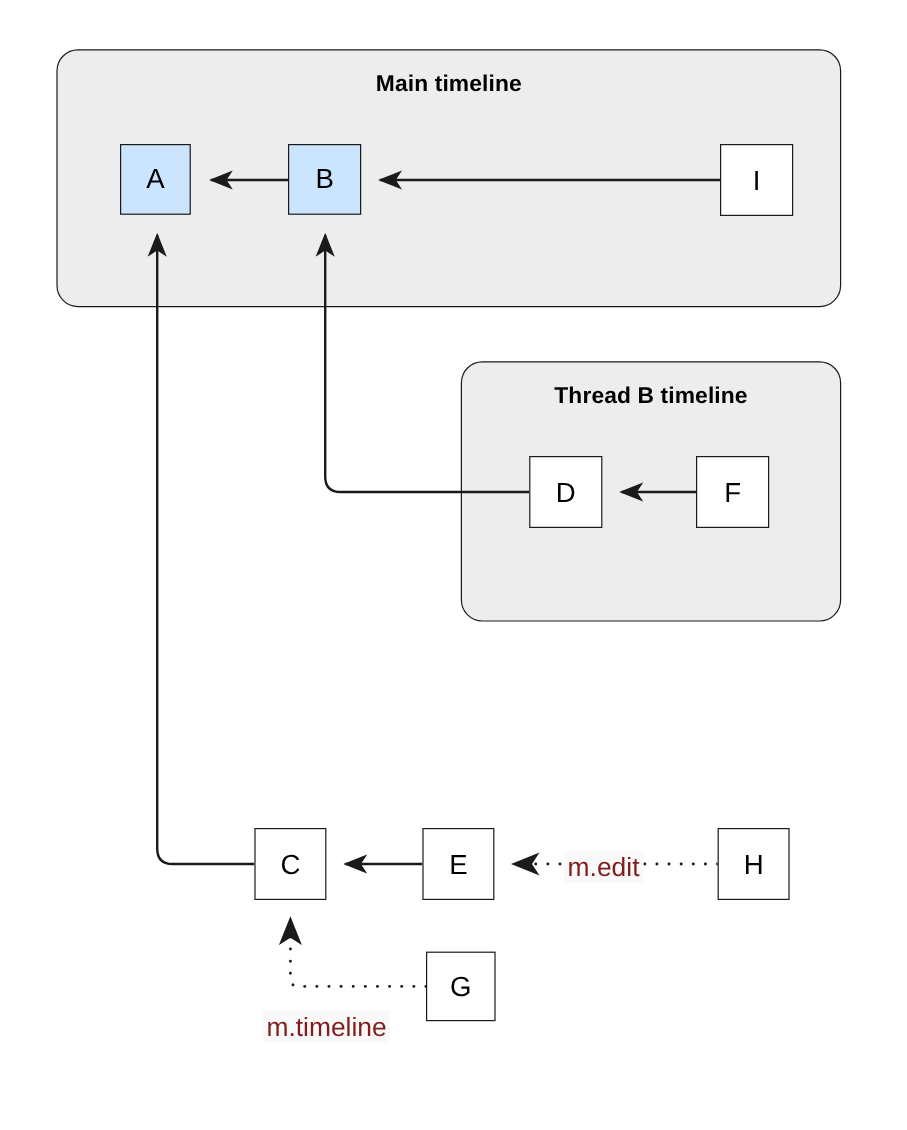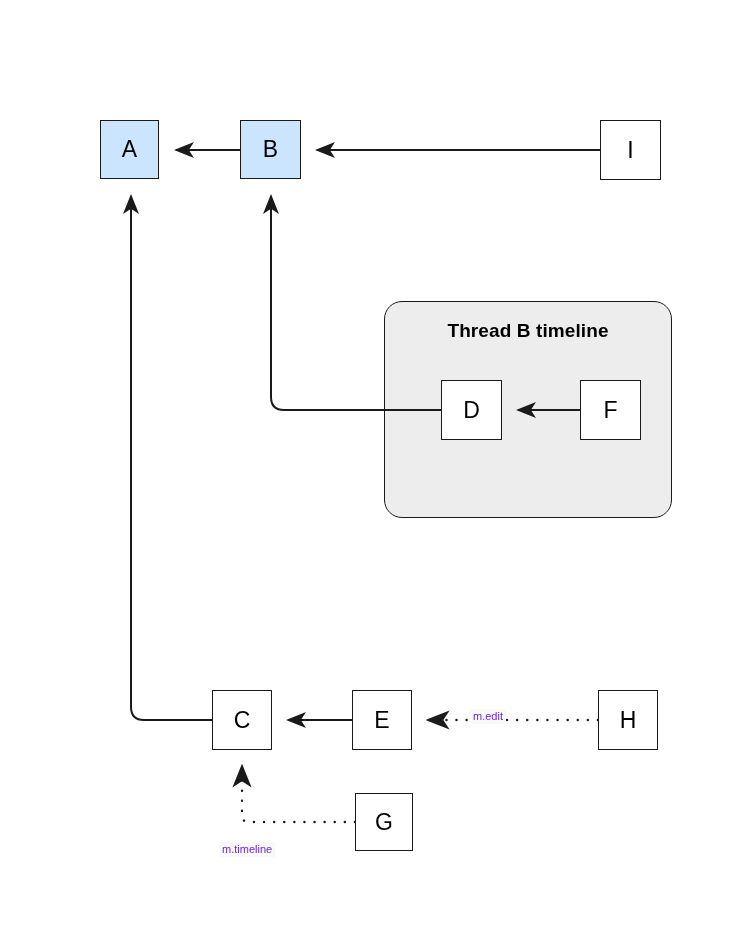--- a/index.html
+++ b/index.html
@@ -47,35 +47,38 @@
     justify-content: center;
     font-size: 23px;
     color: #000000;
     background: #ffffff;
   }
   .node.blue {
     background: #cce5ff;
   }
   .edge-label {
     position: absolute;
-    font-size: 11px;
-    color: #6d28d9;
+    font-size: 22px;
+    color: #7f1d1d;
     background: #f9f9f9;
     padding: 1px 3px;
     white-space: nowrap;
     line-height: 1.15;
   }
 </style>
 </head>
 <body>
 
 <div id="canvas">
 
+  <div class="group-box" style="left:47px; top:41px; width:654px; height:215px;">
+    <div class="group-title" style="top:18px;">Main timeline</div>
+  </div>
 
-  <div class="group-box" style="left:384px; top:301px; width:288px; height:217px;">
+  <div class="group-box" style="left:384px; top:301px; width:317px; height:217px;">
     <div class="group-title" style="top:18px;">Thread B timeline</div>
   </div>
 
 
   <svg class="layer" viewBox="0 0 756 942" xmlns="http://www.w3.org/2000/svg">
     <defs>
       <marker id="arrowhead" markerWidth="10" markerHeight="10" refX="9" refY="4" orient="auto" markerUnits="strokeWidth">
         <path d="M0,0 L10,4 L0,8 L2.6,4 Z" fill="#1a1a1a"></path>
       </marker>
     </defs>

